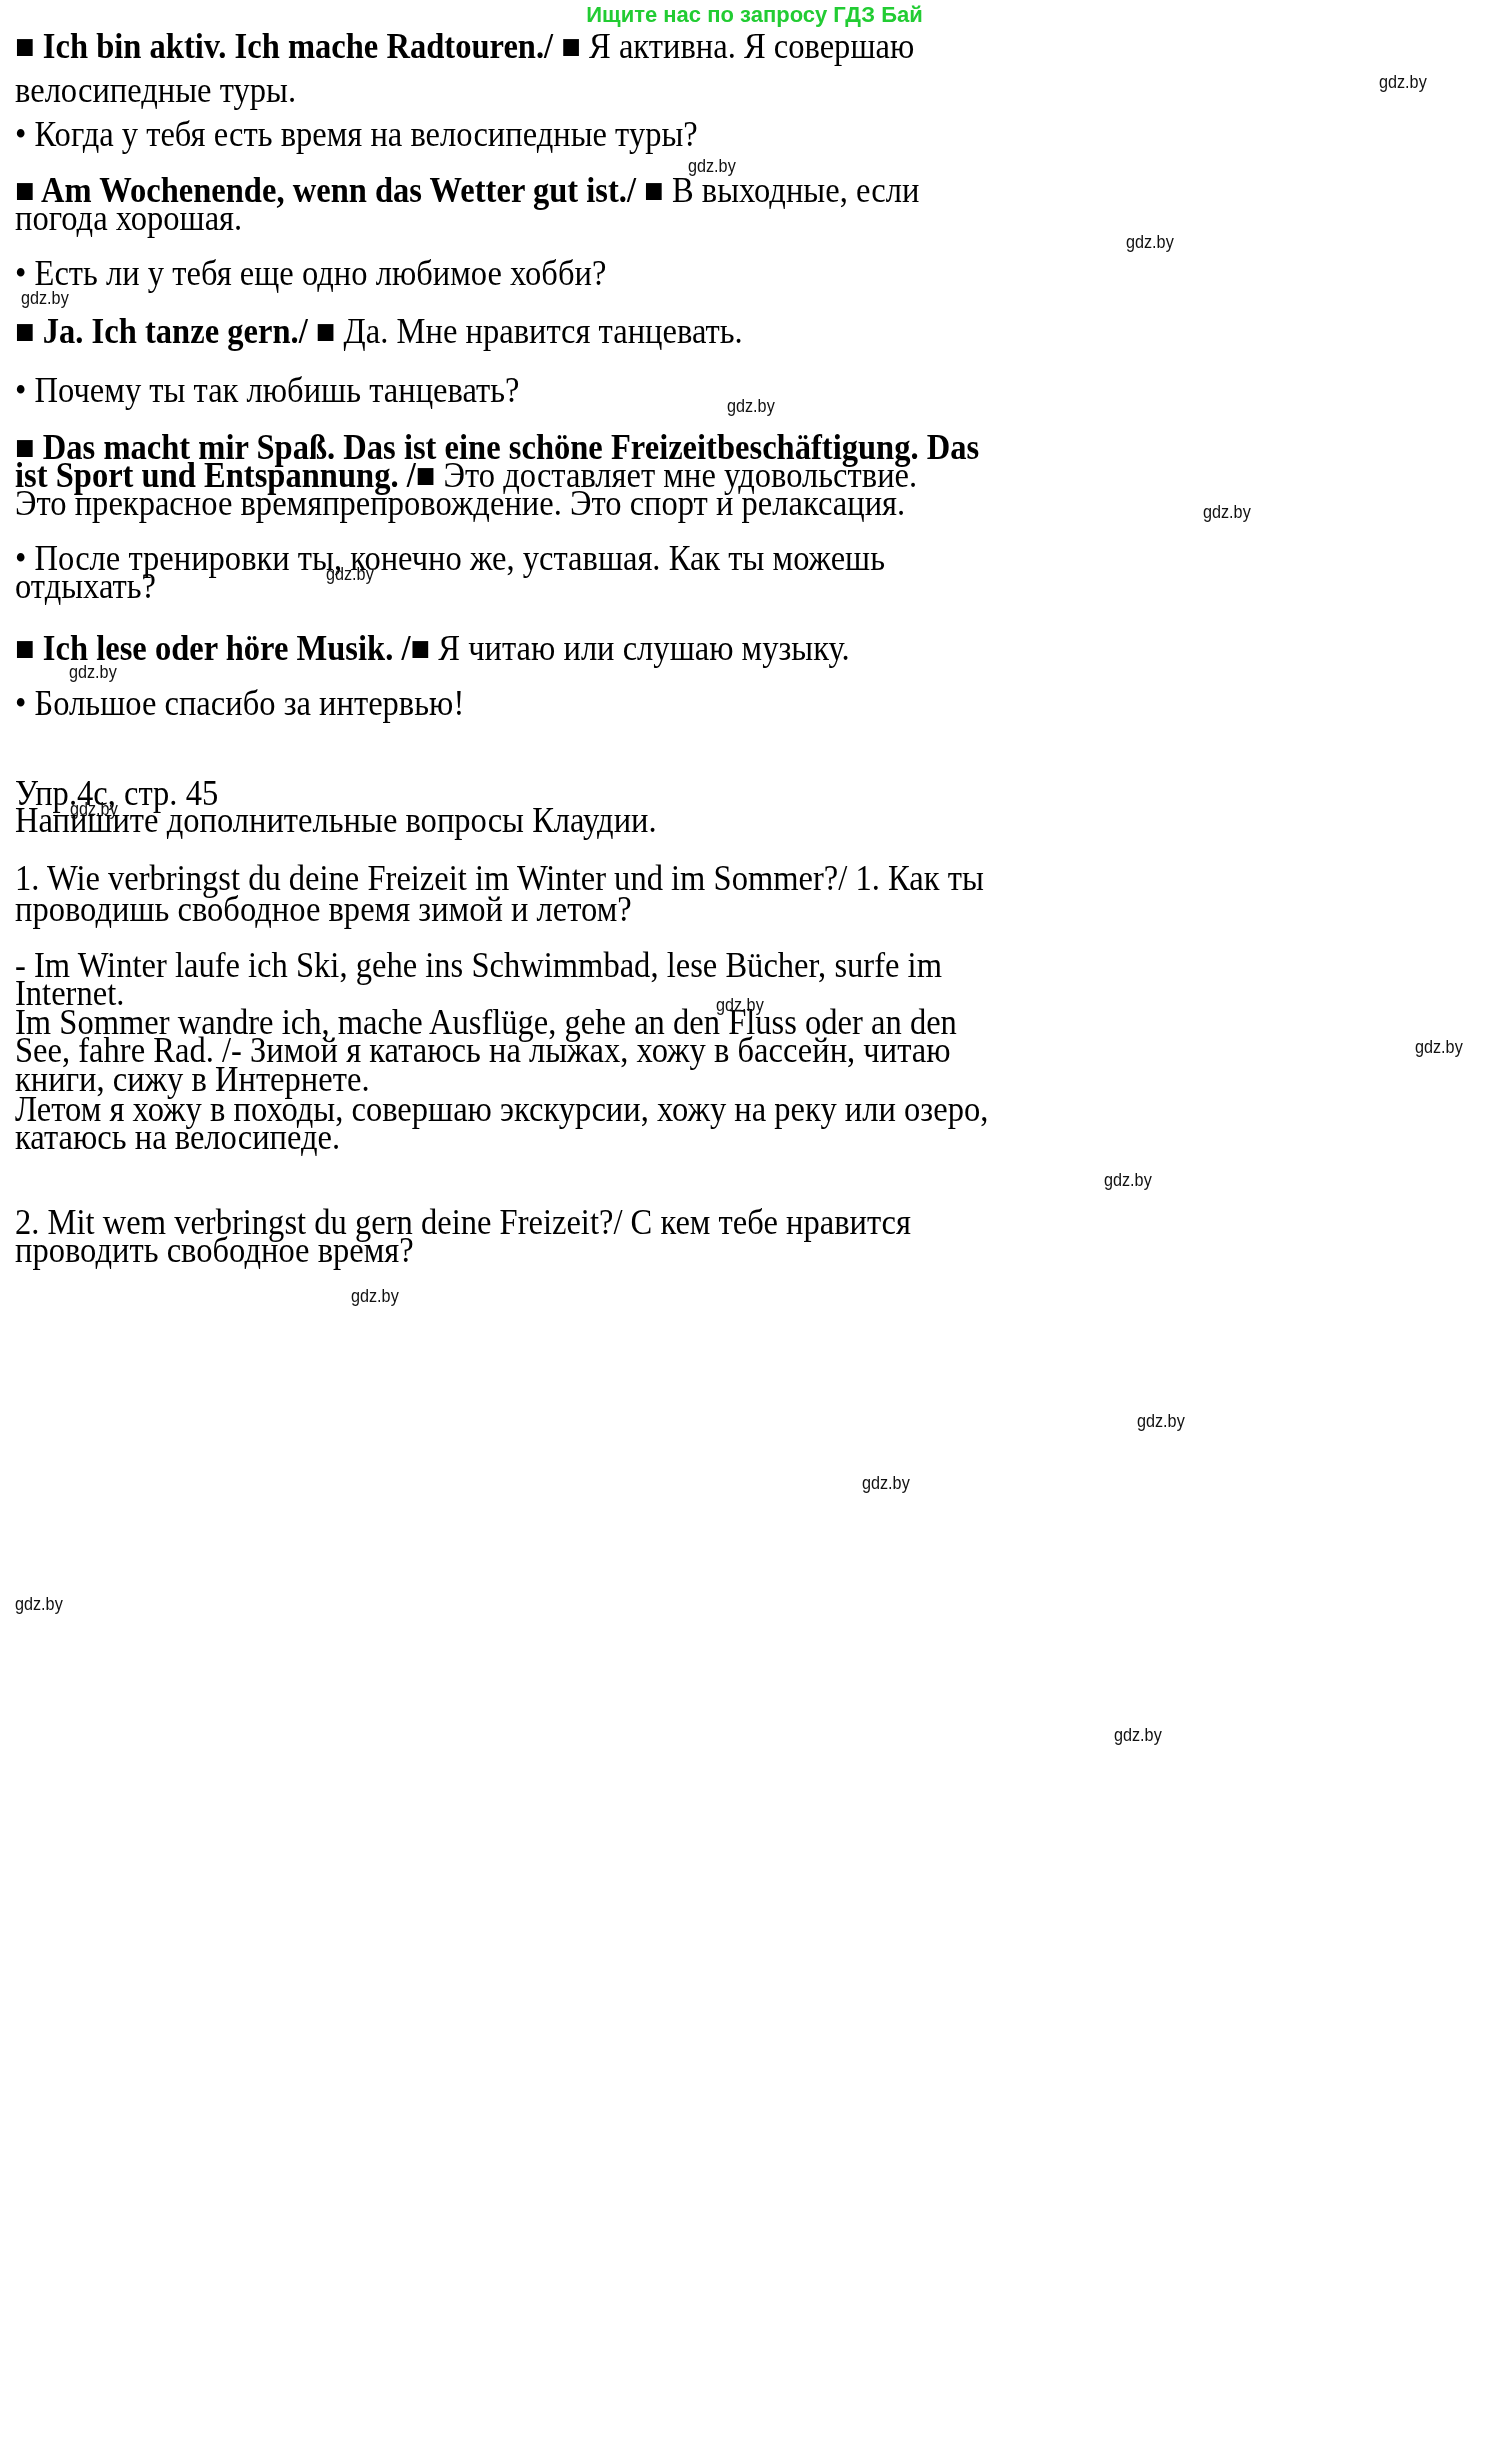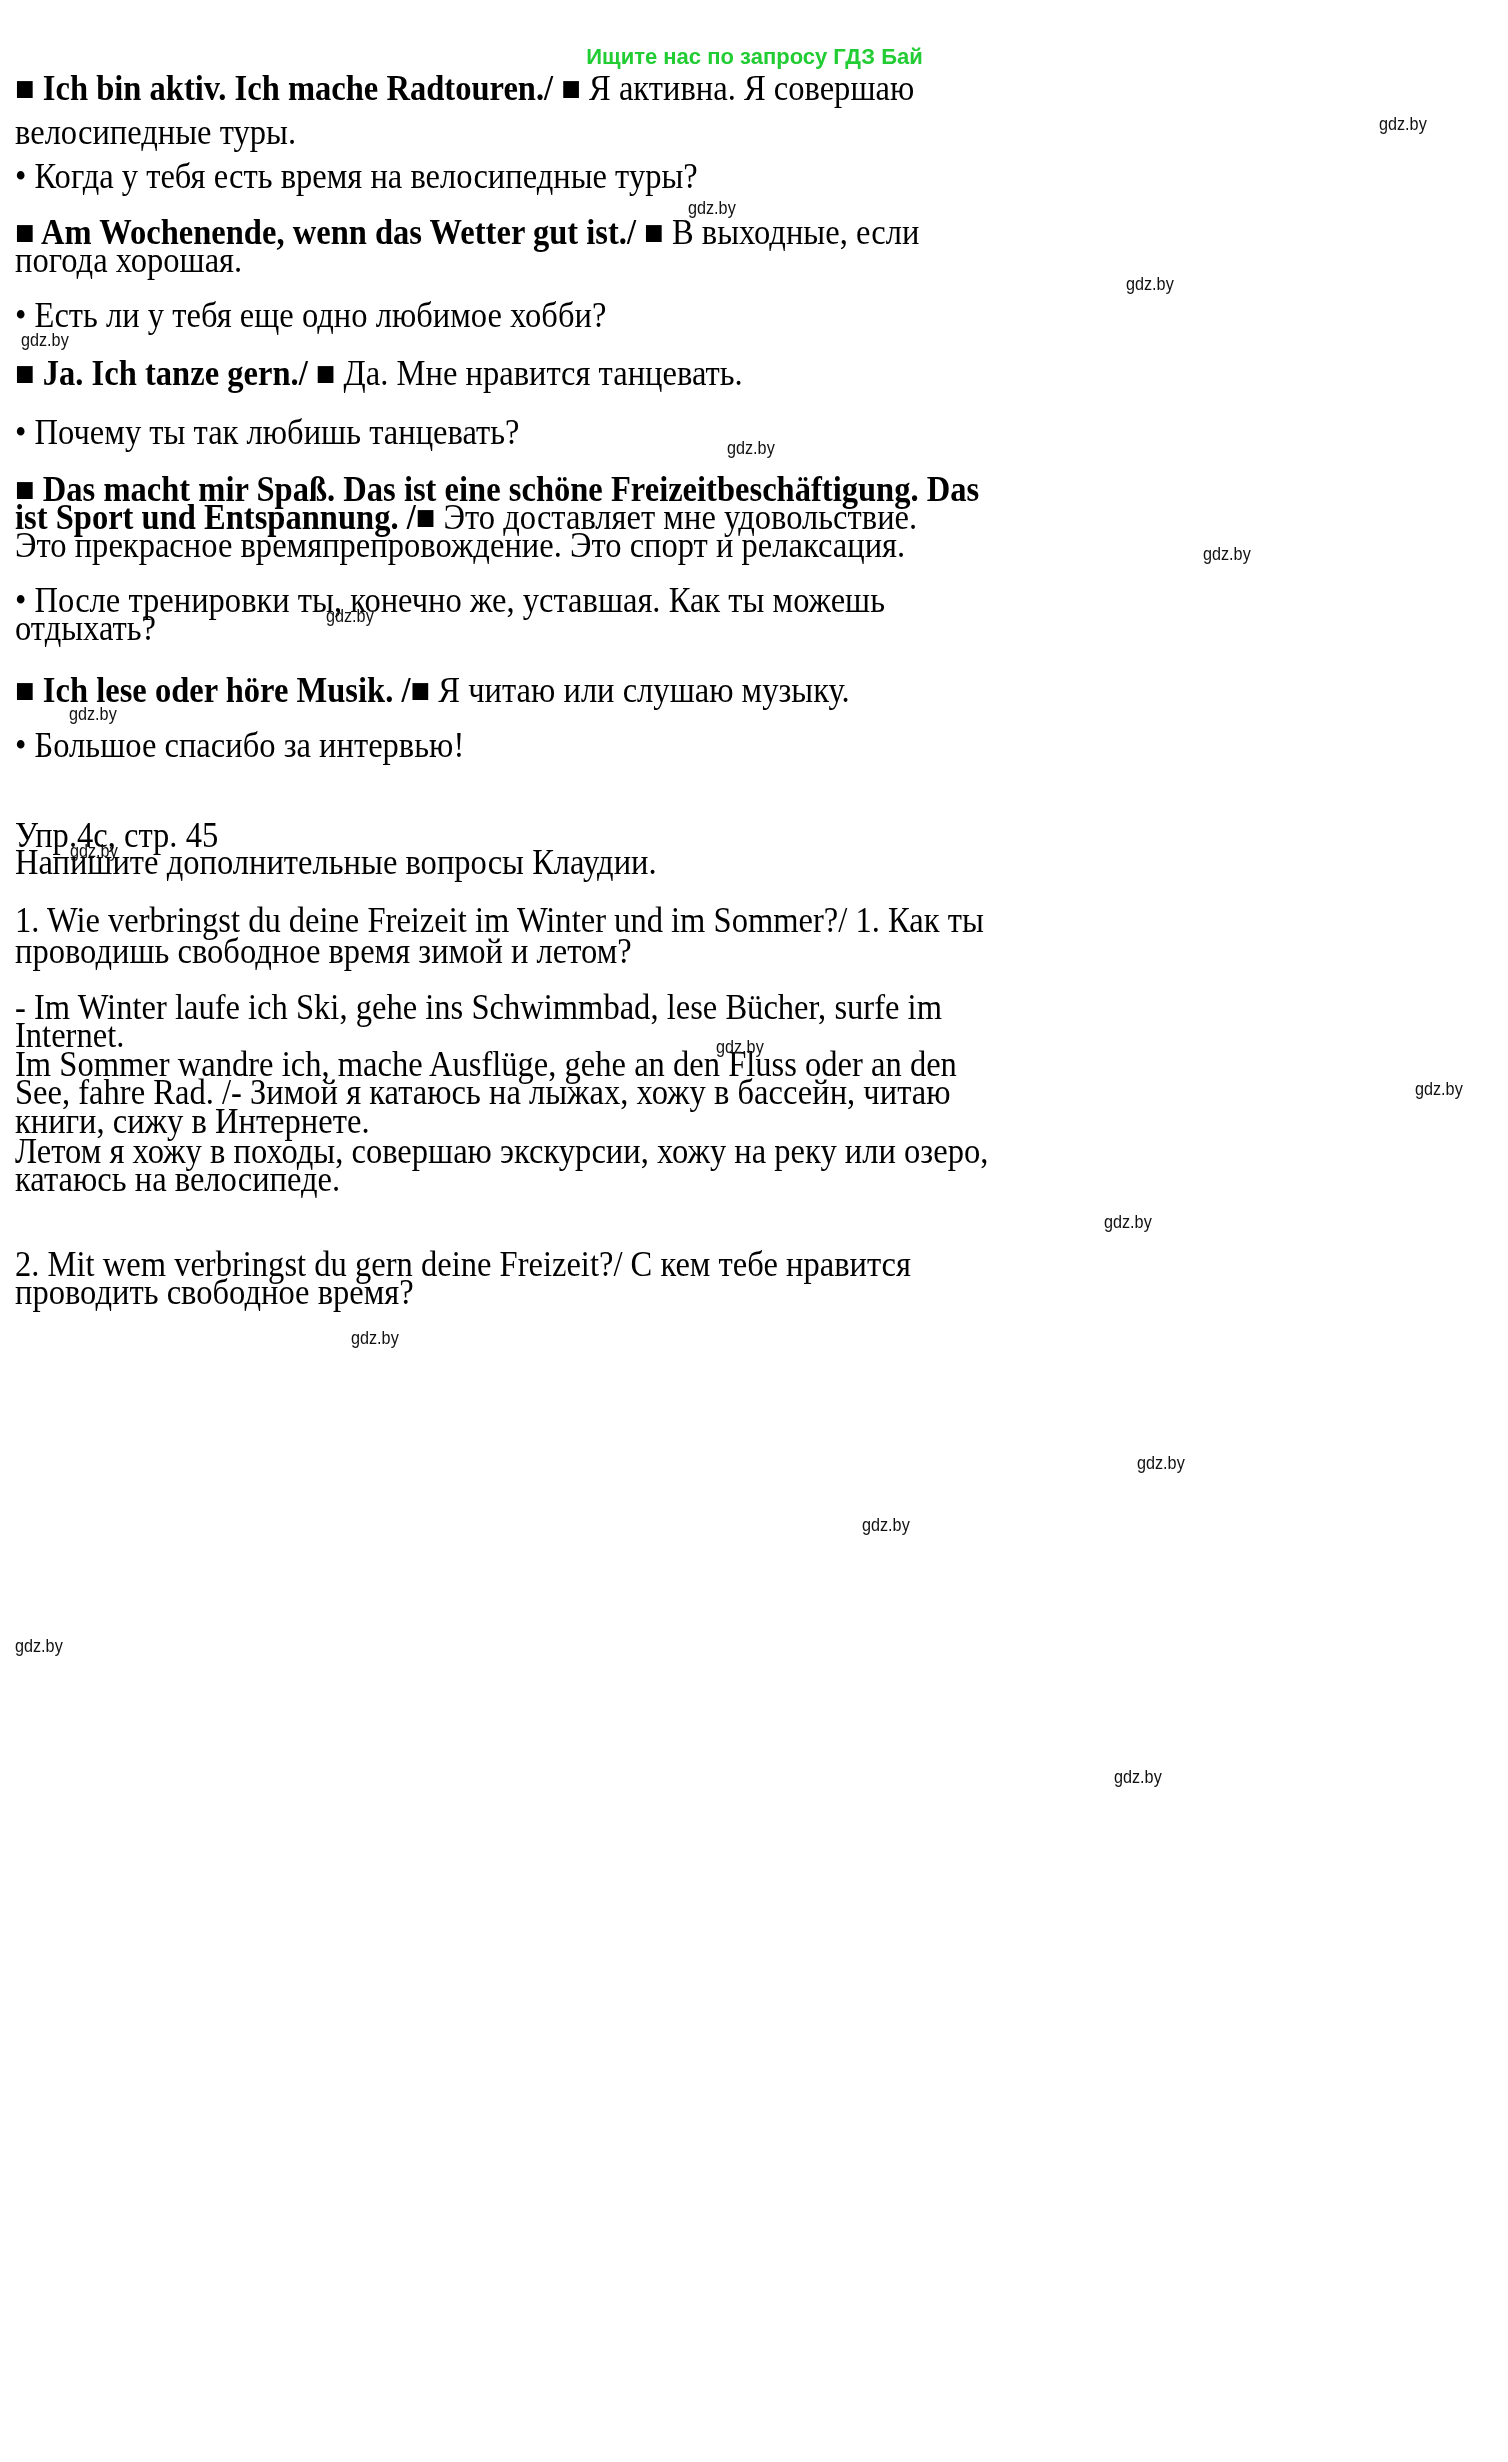--- a/index.html
+++ b/index.html
@@ -10,21 +10,20 @@
   body {
     font-family: "Liberation Serif", "DejaVu Serif", serif;
     color: #000000;
   }
   #page {
     position: relative;
     width: 1509px;
     height: 1757px;
     background: #ffffff;
     overflow: hidden;
-    margin-top: 42px;
   }
 
   
   .promo-header {
     position: absolute;
     left: 0;
     top: 1.6px;
     width: 1509px;
     text-align: center;
     font-family: "Liberation Sans", "DejaVu Sans", sans-serif;

